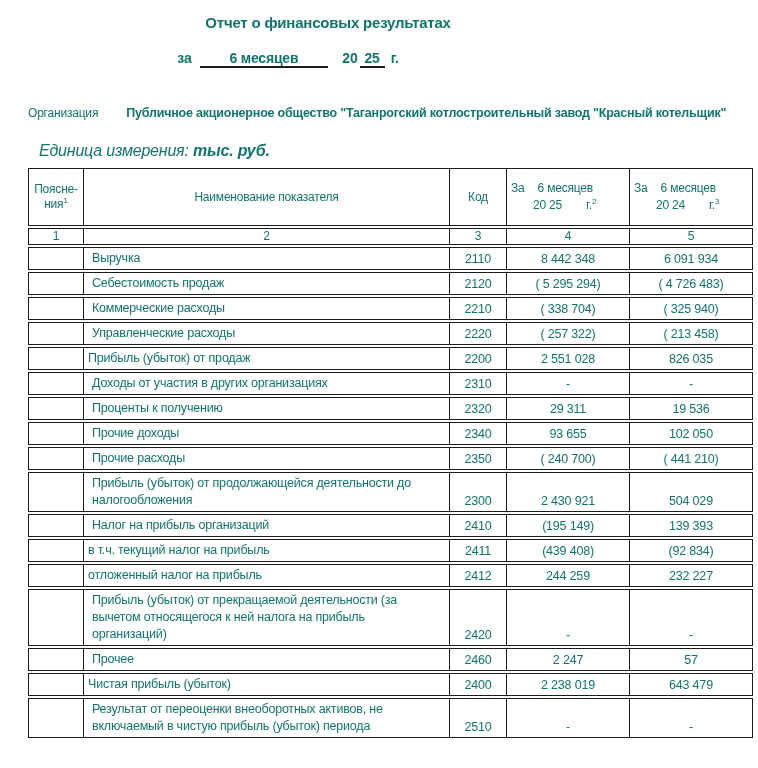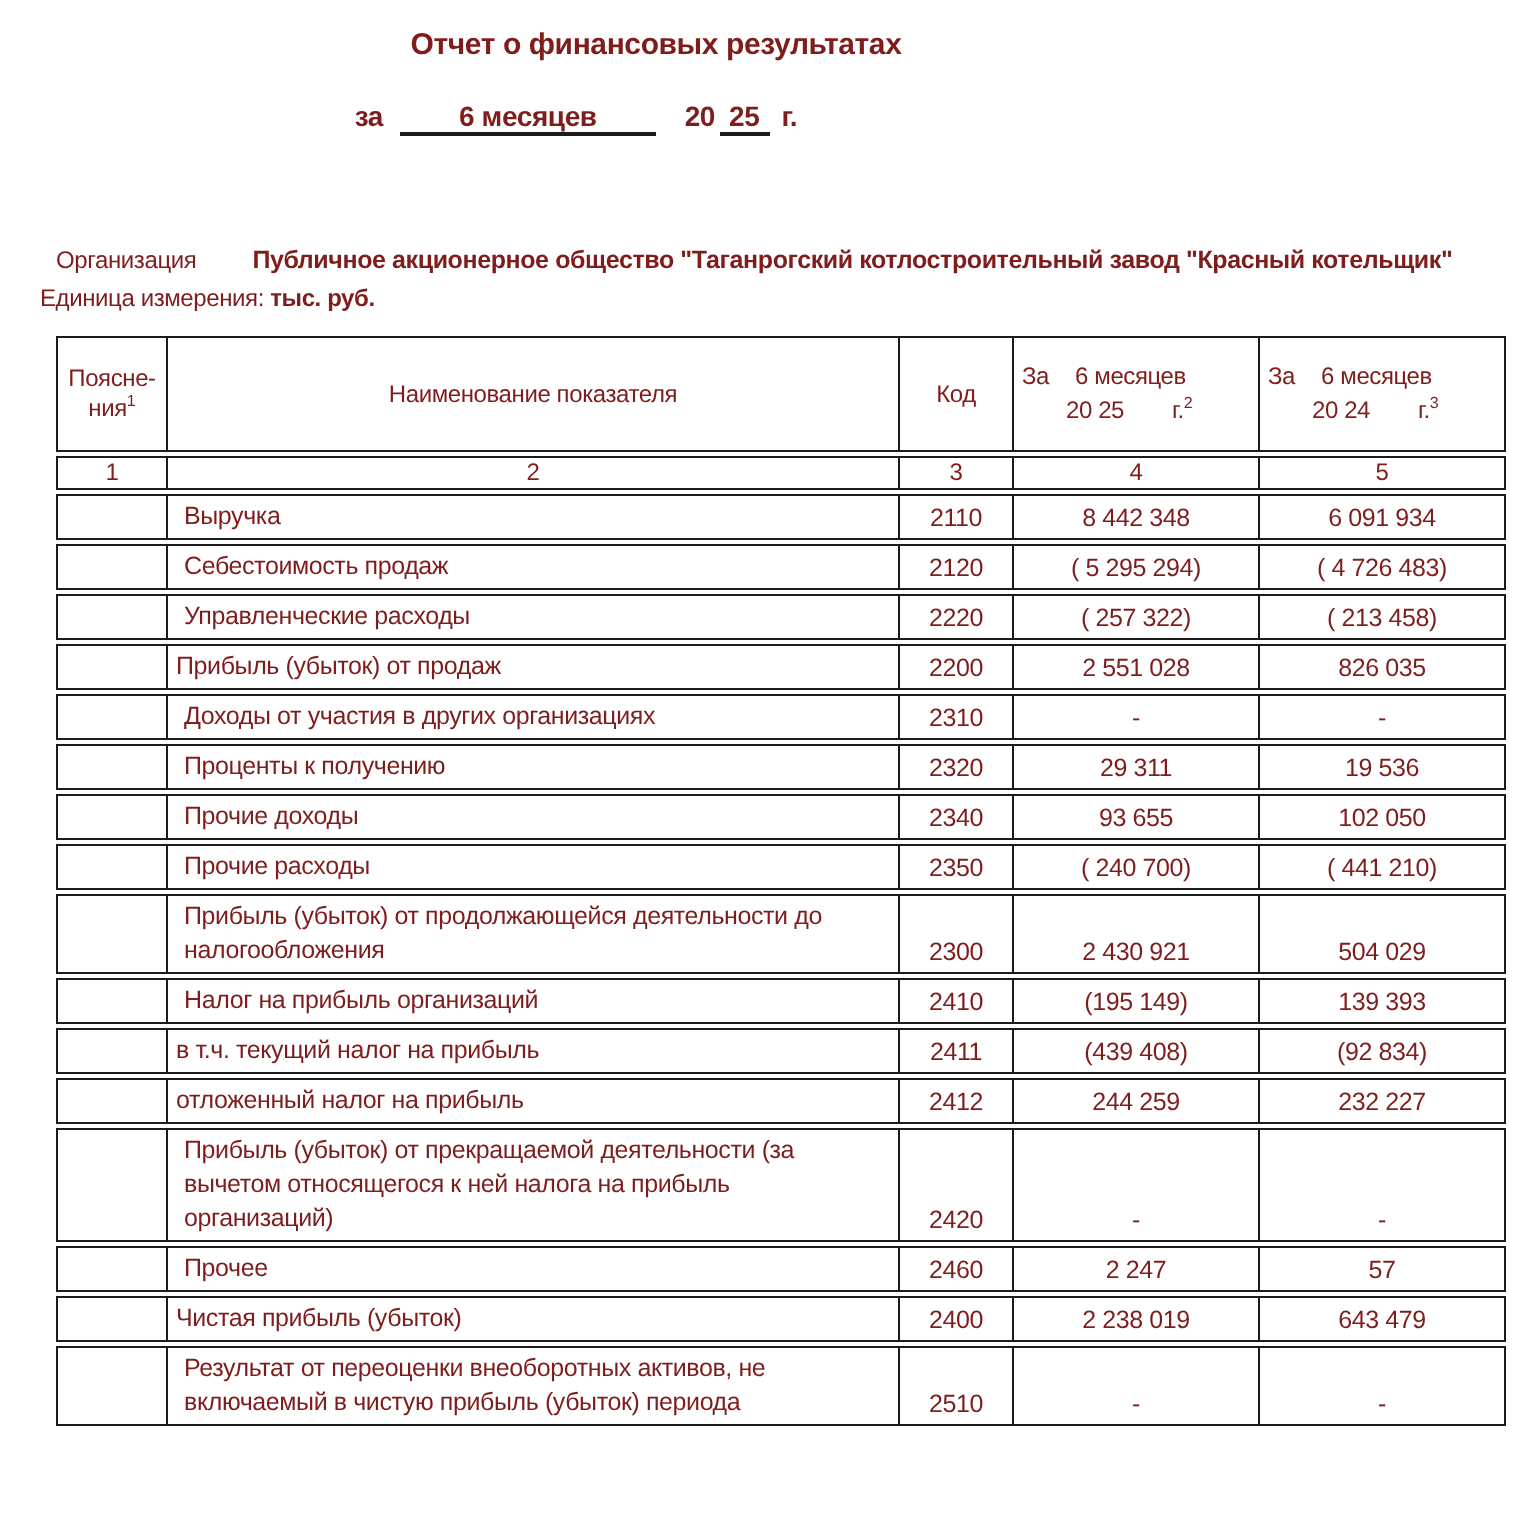--- a/index.html
+++ b/index.html
@@ -1,39 +1,39 @@
 <!DOCTYPE html>
 <html><head>
 <meta charset="utf-8">
 <style>
   * { margin:0; padding:0; box-sizing:border-box; }
   html,body { background:#ffffff; }
   .page {
     position:relative; width:758px; height:768px; background:#ffffff;
-    font-family:"Liberation Sans", sans-serif; color:#7f1d1d;
+    font-family:"Liberation Sans", sans-serif; color:#0f766e;
     letter-spacing:-0.2px; overflow:hidden;
   }
   .doc-title {
     position:absolute; top:14px; left:28px; width:600px;
     text-align:center; font-weight:bold; font-size:15px;
   }
   .period-line {
     position:absolute; top:50px; left:28px; width:520px;
     text-align:center; font-weight:bold; font-size:14px; white-space:nowrap;
   }
   .u { border-bottom:2px solid #1b1b1b; }
   .period-months { padding:0 30px; margin-left:8px; margin-right:14px; display:inline-block; }
   .period-year { padding:0 5px; display:inline-block; }
   .period-century { margin-right:2px; }
   .period-suffix { margin-left:6px; }
 
-  .org-line { position:absolute; top:123px; left:28px; font-size:12px; white-space:nowrap; }
+  .org-line { position:absolute; top:106px; left:28px; font-size:12px; white-space:nowrap; }
   .org-label { margin-right:28px; }
   .org-name { font-weight:bold; font-size:12.5px; }
-  .unit-line { position:absolute; top:142px; left:20px; font-size:12px; }
+  .unit-line { position:absolute; top:142px; left:39px; font-size:16px;font-style:italic; }
   .unit-value { font-weight:bold; }
 
   table.fin {
     position:absolute; top:166px; left:28px;
     width:725px; table-layout:fixed;
     border-collapse:separate; border-spacing:0 2px;
     font-size:12.5px;
   }
   table.fin td {
     border:1.5px solid #1b1b1b; border-right:none;
@@ -114,20 +114,27 @@
         </tr>
     <tr class="data">
           <td class="c1"></td>
           <td class="c2 ind1">Себестоимость продаж</td>
           <td class="c3">2120</td>
           <td class="c4">( 5 295 294)</td>
           <td class="c5">( 4 726 483)</td>
         </tr>
     <tr class="data">
           <td class="c1"></td>
+          <td class="c2 ind1">Коммерческие расходы</td>
+          <td class="c3">2210</td>
+          <td class="c4">( 338 704)</td>
+          <td class="c5">( 325 940)</td>
+        </tr>
+    <tr class="data">
+          <td class="c1"></td>
           <td class="c2 ind1">Управленческие расходы</td>
           <td class="c3">2220</td>
           <td class="c4">( 257 322)</td>
           <td class="c5">( 213 458)</td>
         </tr>
     <tr class="data">
           <td class="c1"></td>
           <td class="c2 ind2">Прибыль (убыток) от продаж</td>
           <td class="c3">2200</td>
           <td class="c4">2 551 028</td>

